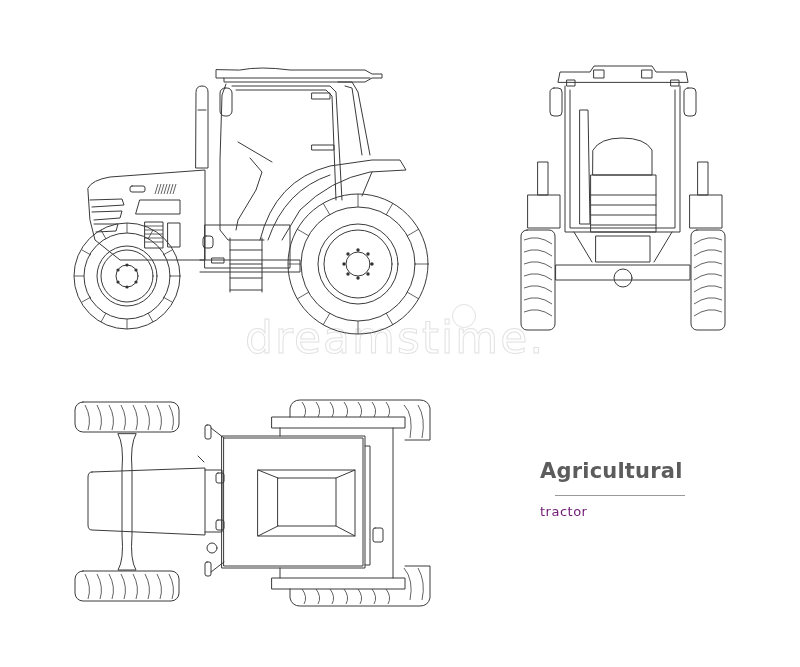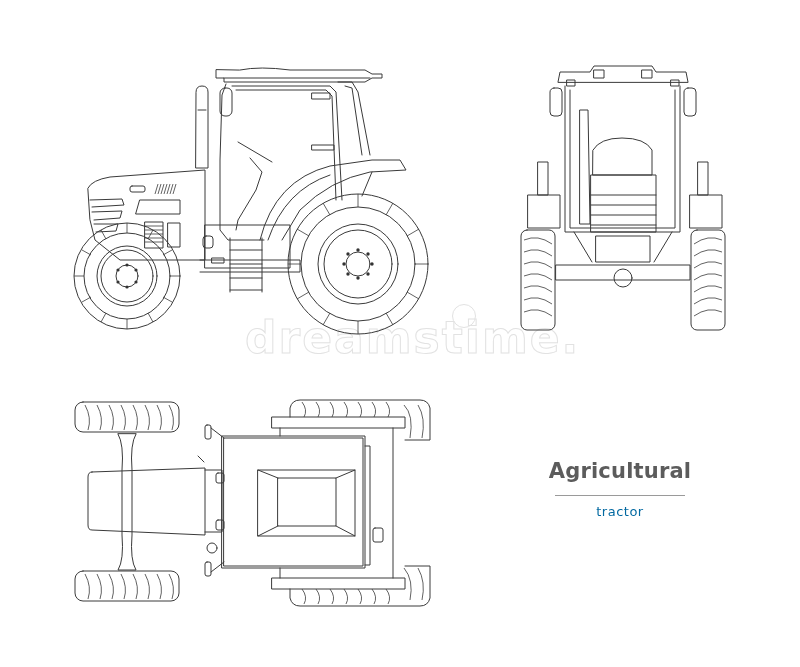--- a/index.html
+++ b/index.html
@@ -1,25 +1,25 @@
 <!DOCTYPE html>
 <html><head>
 <meta charset="utf-8">
 <style>
   html, body { margin:0; padding:0; background:#ffffff; }
   body { width:800px; height:667px; position:relative; overflow:hidden; font-family:"DejaVu Sans", sans-serif; }
   svg.drawing { position:absolute; left:0; top:0; }
   .ln { fill:none; stroke:#3a3a3a; stroke-width:1; stroke-linejoin:round; stroke-linecap:round; }
   .ln2 { fill:none; stroke:#3a3a3a; stroke-width:0.8; }
   .dot { fill:#333; }
-  .caption { position:absolute; left:540px; top:458px; width:160px; text-align:center; }
+  .caption { position:absolute; left:540px; top:458px; width:160px; }
   .caption .title { font-family:"DejaVu Sans", sans-serif; font-size:21px; line-height:27px; color:#5c5c5c; font-weight:600; letter-spacing:0.2px; }
   .caption .rule { margin:10px auto 8px auto; width:130px; height:1px; background:#9a9a9a; }
-  .caption .sub { font-size:13px; color:#0369a1; letter-spacing:0.5px; }
-  .watermark { position:absolute; left:245px; top:312px; font-size:44px; font-weight:bold; color:transparent; -webkit-text-stroke:1px #e2e2e2; letter-spacing:2px; font-family:"DejaVu Sans", sans-serif; }
+  .caption .sub { font-size:13px; color:#701a75; letter-spacing:0.5px; }
+  .watermark { position:absolute; left:245px; top:312px; font-size:44px; font-weight:normal; color:transparent; -webkit-text-stroke:1px #e2e2e2; letter-spacing:2px; font-family:"DejaVu Sans", sans-serif; }
   .wm-logo { position:absolute; left:452px; top:304px; width:22px; height:22px; border:1px solid #e2e2e2; border-radius:50%; }
 </style>
 </head>
 <body>
 
 <div class="watermark">dreamstime.</div>
 <div class="wm-logo"></div>
 
 <svg class="drawing" width="800" height="667" viewBox="0 0 800 667">
 

